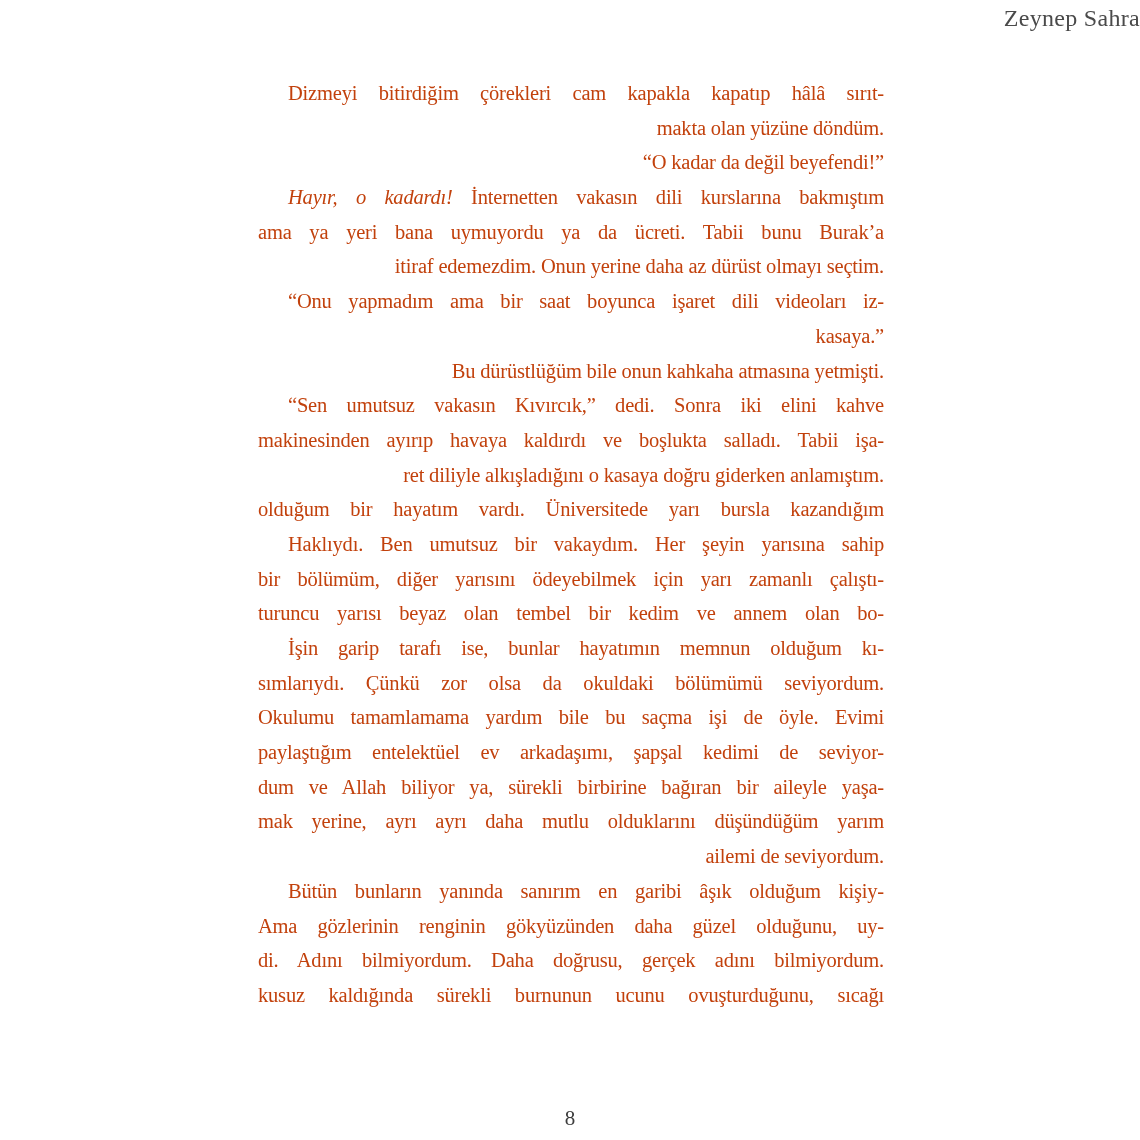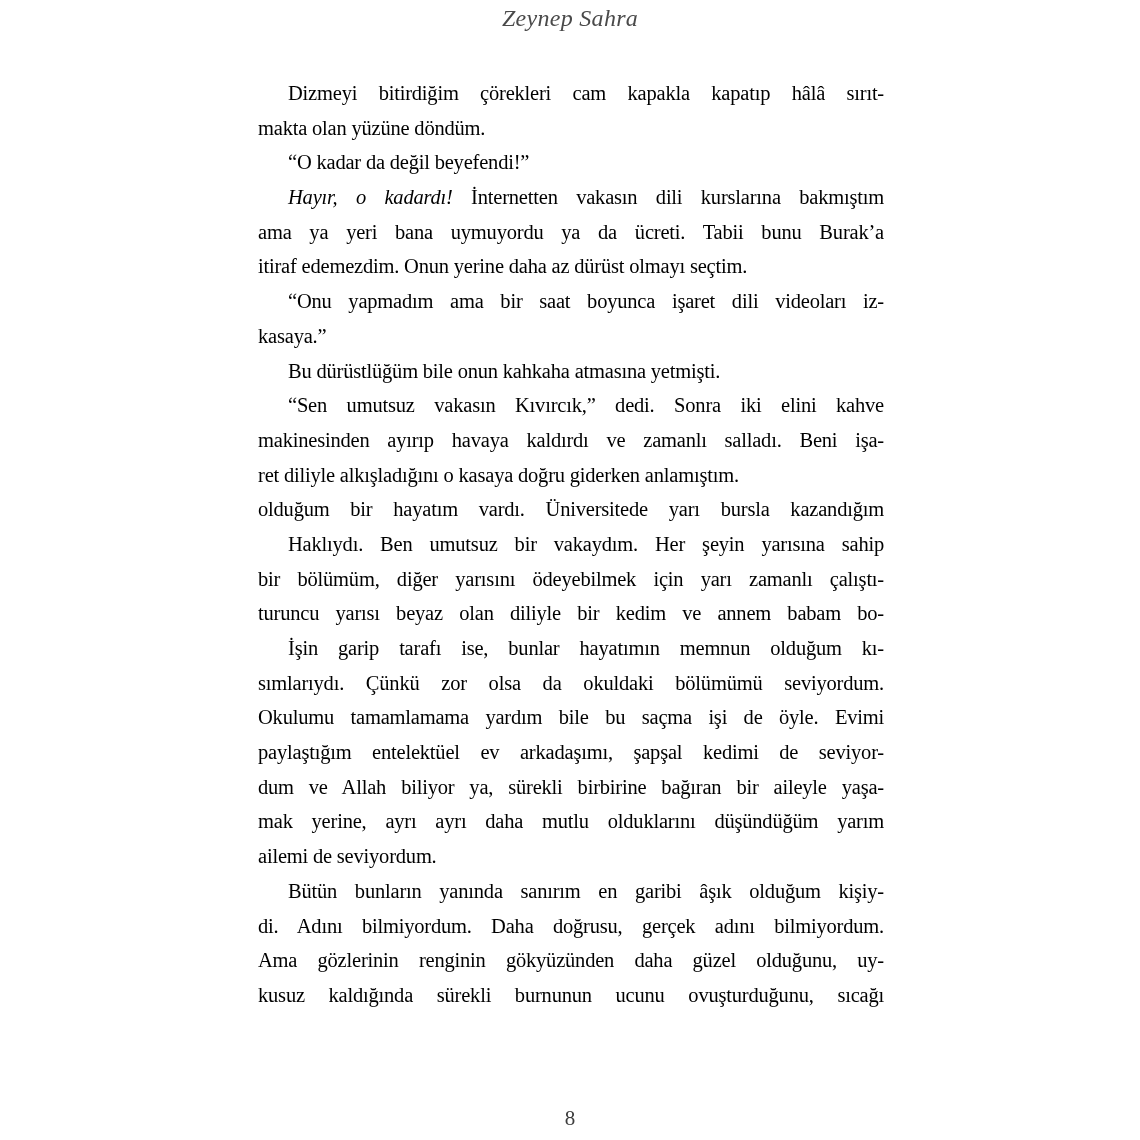--- a/index.html
+++ b/index.html
@@ -17,48 +17,47 @@
   .page {
     position: absolute;
     inset: 0;
     background: #ffffff;
   }
   .running-header {
     position: absolute;
     top: 4px;
     left: 0;
     width: 1140px;
-    text-align: center;
-    font-style: italic;
+    text-align: right;
     font-size: 24px;
     line-height: 28px;
     color: #4a4a4a;
     letter-spacing: 0.3px;
   }
   .text-block {
     position: absolute;
     left: 258px;
     top: 76px;
     width: 626px;
   }
   .line {
     font-size: 20.5px;
     line-height: 34.7px;
     height: 34.7px;
-    color: #000000;
+    color: #c2410c;
     letter-spacing: -0.2px;
     white-space: normal;
     overflow: visible;
   }
   .line.j {
     text-align: justify;
     text-align-last: justify;
   }
   .line.l {
-    text-align: left;
+    text-align: right;
   }
   .line.indent {
     text-indent: 30px;
   }
   .seg-italic {
     font-style: italic;
   }
   .page-number {
     position: absolute;
     top: 1106px;
@@ -80,34 +79,34 @@
       <div class="line j indent"><span>Dizmeyi bitirdiğim çörekleri cam kapakla kapatıp hâlâ sırıt-</span></div>
       <div class="line l"><span>makta olan yüzüne döndüm.</span></div>
       <div class="line l indent"><span>“O kadar da değil beyefendi!”</span></div>
       <div class="line j indent"><span class="seg-italic">Hayır, o kadardı!</span><span> İnternetten vakasın dili kurslarına bakmıştım</span></div>
       <div class="line j"><span>ama ya yeri bana uymuyordu ya da ücreti. Tabii bunu Burak’a</span></div>
       <div class="line l"><span>itiraf edemezdim. Onun yerine daha az dürüst olmayı seçtim.</span></div>
       <div class="line j indent"><span>“Onu yapmadım ama bir saat boyunca işaret dili videoları iz-</span></div>
       <div class="line l"><span>kasaya.”</span></div>
       <div class="line l indent"><span>Bu dürüstlüğüm bile onun kahkaha atmasına yetmişti.</span></div>
       <div class="line j indent"><span>“Sen umutsuz vakasın Kıvırcık,” dedi. Sonra iki elini kahve</span></div>
-      <div class="line j"><span>makinesinden ayırıp havaya kaldırdı ve zamanlı salladı. Beni işa-</span></div>
+      <div class="line j"><span>makinesinden ayırıp havaya kaldırdı ve boşlukta salladı. Tabii işa-</span></div>
       <div class="line l"><span>ret diliyle alkışladığını o kasaya doğru giderken anlamıştım.</span></div>
       <div class="line j"><span>olduğum bir hayatım vardı. Üniversitede yarı bursla kazandığım</span></div>
       <div class="line j indent"><span>Haklıydı. Ben umutsuz bir vakaydım. Her şeyin yarısına sahip</span></div>
       <div class="line j"><span>bir bölümüm, diğer yarısını ödeyebilmek için yarı zamanlı çalıştı-</span></div>
-      <div class="line j"><span>turuncu yarısı beyaz olan diliyle bir kedim ve annem babam bo-</span></div>
+      <div class="line j"><span>turuncu yarısı beyaz olan tembel bir kedim ve annem olan bo-</span></div>
       <div class="line j indent"><span>İşin garip tarafı ise, bunlar hayatımın memnun olduğum kı-</span></div>
       <div class="line j"><span>sımlarıydı. Çünkü zor olsa da okuldaki bölümümü seviyordum.</span></div>
       <div class="line j"><span>Okulumu tamamlamama yardım bile bu saçma işi de öyle. Evimi</span></div>
       <div class="line j"><span>paylaştığım entelektüel ev arkadaşımı, şapşal kedimi de seviyor-</span></div>
       <div class="line j"><span>dum ve Allah biliyor ya, sürekli birbirine bağıran bir aileyle yaşa-</span></div>
       <div class="line j"><span>mak yerine, ayrı ayrı daha mutlu olduklarını düşündüğüm yarım</span></div>
       <div class="line l"><span>ailemi de seviyordum.</span></div>
       <div class="line j indent"><span>Bütün bunların yanında sanırım en garibi âşık olduğum kişiy-</span></div>
+      <div class="line j"><span>Ama gözlerinin renginin gökyüzünden daha güzel olduğunu, uy-</span></div>
       <div class="line j"><span>di. Adını bilmiyordum. Daha doğrusu, gerçek adını bilmiyordum.</span></div>
-      <div class="line j"><span>Ama gözlerinin renginin gökyüzünden daha güzel olduğunu, uy-</span></div>
       <div class="line j"><span>kusuz kaldığında sürekli burnunun ucunu ovuşturduğunu, sıcağı</span></div>
     </div>
 
   <div class="page-number">8</div>
 
 </div>
 
 </body></html>

